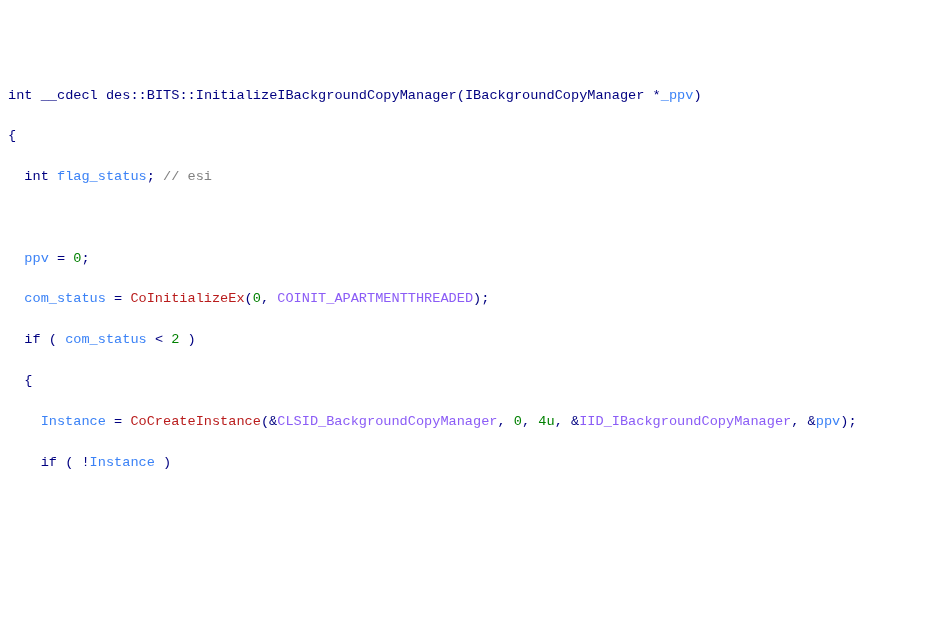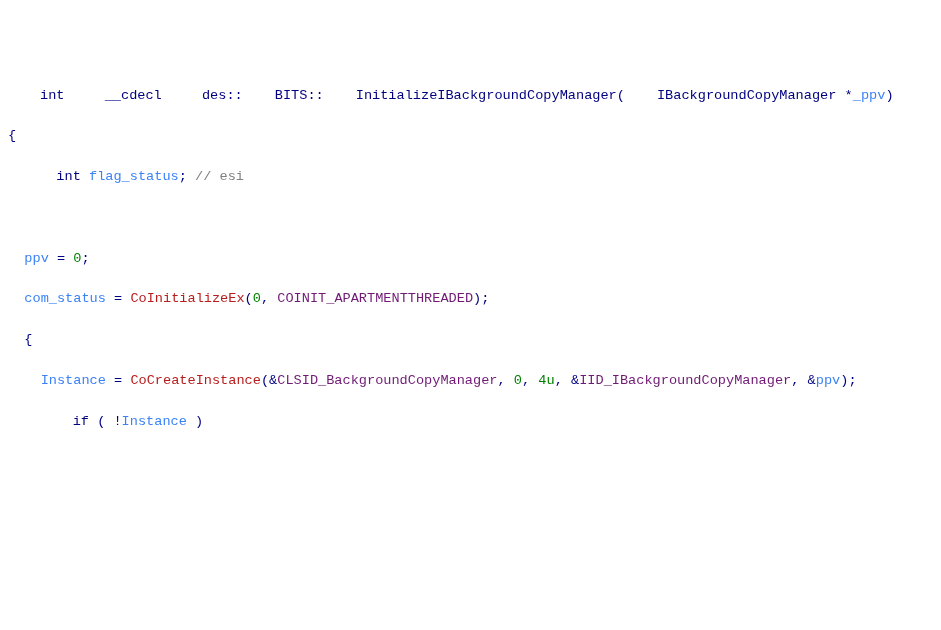--- a/index.html
+++ b/index.html
@@ -12,38 +12,39 @@
       font-size: 13.6px;
       line-height: 1.5;
       background: #ffffff;
       padding: 4px 8px;
       color: #000080;
       white-space: pre;
     }
     .line {
       display: block;
     }
-    .kw { color: #000080; margin-left: 32px; }
+    .kw { color: #000080; }
     .func { color: #b91c1c; }
     .num { color: #008000; }
     .comment { color: #808080; }
-    .purple { color: #701a75; margin-top: 32px; }
+    .purple { color: #8b5cf6; margin-top: 32px; }
     .slateblue { color: #3b82f6; }
   </style>
 </head>
 <body>
 
 
 
 <div><span class="line"><span class="kw">int</span> <span class="kw">__cdecl</span> <span class="kw">des</span><span>::</span><span class="kw">BITS</span><span>::</span><span class="kw">InitializeIBackgroundCopyManager</span><span>(</span><span class="kw">IBackgroundCopyManager</span><span> *</span><span class="slateblue">_ppv</span><span>)</span></span>
 <span class="line">{</span>
 <span class="line">  <span class="kw">int</span> <span class="slateblue">flag_status</span><span>;</span><span class="comment"> // esi</span></span>
 <span class="line"> </span>
 <span class="line">  <span class="slateblue">ppv</span><span> = </span><span class="num">0</span><span>;</span></span>
 <span class="line">  <span class="slateblue">com_status</span><span> = </span><span class="func">CoInitializeEx</span><span>(</span><span class="num">0</span><span>, </span><span class="purple">COINIT_APARTMENTTHREADED</span><span>);</span></span>
+<span class="line">  <span class="kw">if</span><span> ( </span><span class="slateblue">com_status</span><span> &lt; </span><span class="num">2</span><span> )</span></span>
 <span class="line">  <span>{</span></span>
 <span class="line">    <span class="slateblue">Instance</span><span> = </span><span class="func">CoCreateInstance</span><span>(&amp;</span><span class="purple">CLSID_BackgroundCopyManager</span><span>, </span><span class="num">0</span><span>, </span><span class="num">4u</span><span>, &amp;</span><span class="purple">IID_IBackgroundCopyManager</span><span>, &amp;</span><span class="slateblue">ppv</span><span>);</span></span>
 <span class="line">    <span class="kw">if</span><span> ( !</span><span class="slateblue">Instance</span><span> )</span></span>
 
 
 
 
 
 
 

